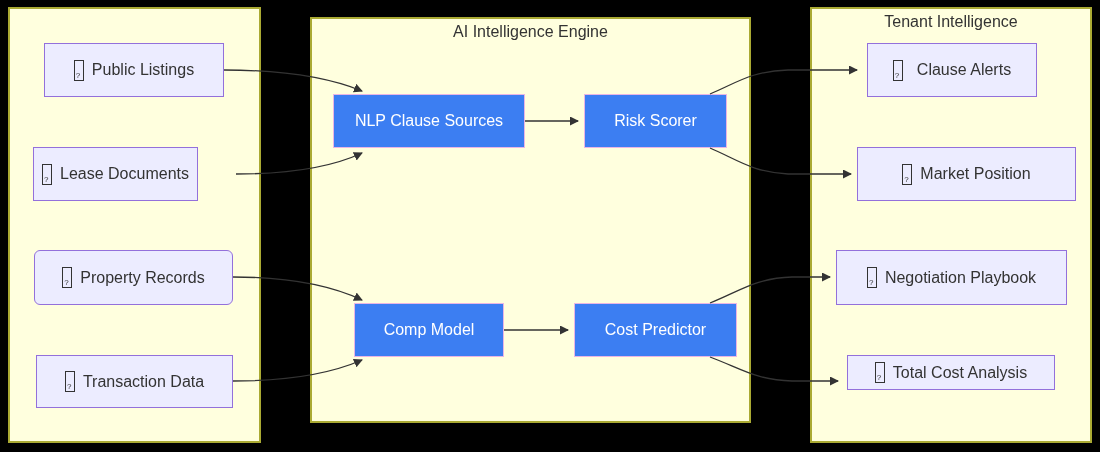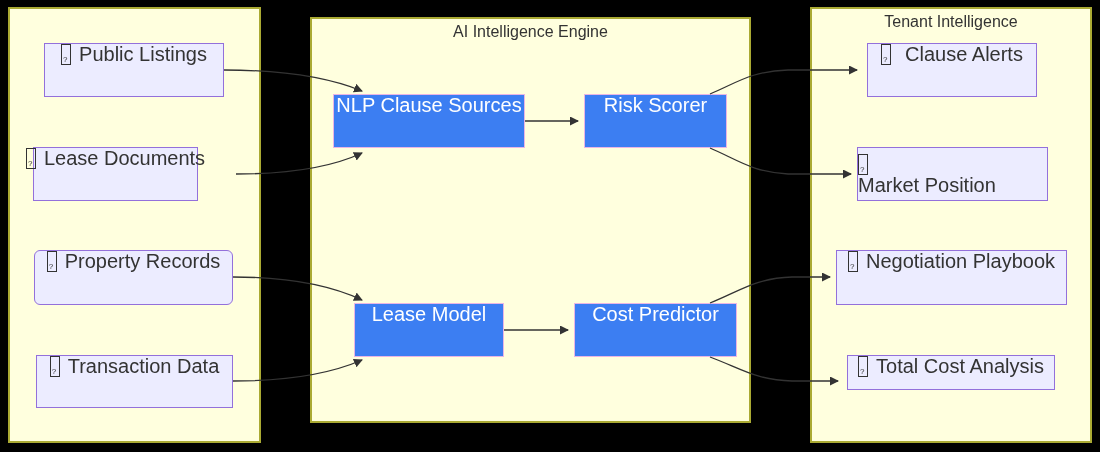--- a/index.html
+++ b/index.html
@@ -13,22 +13,22 @@
   }
   #panel-data-sources        { left:8px;   top:7px;  width:253px; height:436px; }
   #panel-ai-engine           { left:310px; top:17px; width:441px; height:406px; }
   #panel-tenant-intelligence { left:810px; top:7px;  width:282px; height:436px; }
   .panel-title {
     position:absolute; top:3px; left:0; width:100%;
     text-align:center; color:#333; font-size:16px; line-height:20px;
   }
   .node {
     position:absolute; box-sizing:border-box;
-    display:flex; justify-content:center;
-    font-size:20px; line-height:20px; white-space:nowrap;
+    display:flex; align-items:center; justify-content:center;
+    font-size:16px; line-height:20px; white-space:nowrap;
   }
   .node.source  { background:#ececff; border:1px solid #9370db; color:#333; }
   .node.process { background:#3c7ef2; border:1px solid #e9b6e4; color:#fff; }
   .tofu {
     flex:none; display:inline-block; position:relative;
     width:8px; height:19px; border:1px solid #333; margin-right:8px;
   }
   .tofu::after {
     content:"?"; position:absolute; left:1px; bottom:0;
     font-size:8px; line-height:9px; color:#333;
@@ -36,21 +36,21 @@
   
   #node-public-listings      { left:34px;  top:34px;  width:180px; height:54px; }
   #node-lease-documents      { left:23px;  top:138px; width:165px; height:54px; }
   #node-property-records     { left:24px;  top:241px; width:199px; height:55px;border-radius:6px; }
   #node-transaction-data     { left:26px;  top:346px; width:197px; height:53px; }
   #node-nlp-clause-parser    { left:21px;  top:75px;  width:192px; height:54px; }
   #node-risk-scorer          { left:272px; top:75px;  width:143px; height:54px; }
   #node-comp-model           { left:42px;  top:284px; width:150px; height:54px; }
   #node-cost-predictor       { left:262px; top:284px; width:163px; height:54px; }
   #node-clause-alerts        { left:55px;  top:34px;  width:170px; height:54px;gap:6px; }
-  #node-market-position      { left:45px;  top:138px; width:191px; height:54px;flex-direction:column; }
+  #node-market-position      { left:45px;  top:138px; width:219px; height:54px; }
   #node-negotiation-playbook { left:24px;  top:241px; width:231px; height:55px; }
   #node-total-cost-analysis  { left:35px;  top:346px; width:208px; height:35px; }
   #edge-layer {
     position:absolute; left:0; top:0; width:1100px; height:452px;
     pointer-events:none;
   }
 </style>
 </head>
 <body>
 
@@ -77,21 +77,21 @@
 
   <div class="panel" id="panel-ai-engine">
     <div class="panel-title">AI Intelligence Engine</div>
     <div class="node process" id="node-nlp-clause-parser">
       <span>NLP Clause Sources</span>
     </div>
     <div class="node process" id="node-risk-scorer">
       <span>Risk Scorer</span>
     </div>
     <div class="node process" id="node-comp-model">
-      <span>Lease Model</span>
+      <span>Comp Model</span>
     </div>
     <div class="node process" id="node-cost-predictor">
       <span>Cost Predictor</span>
     </div>
   </div>
 
   <div class="panel" id="panel-tenant-intelligence">
     <div class="panel-title">Tenant Intelligence</div>
     <div class="node source" id="node-clause-alerts">
       <span class="tofu"></span>

